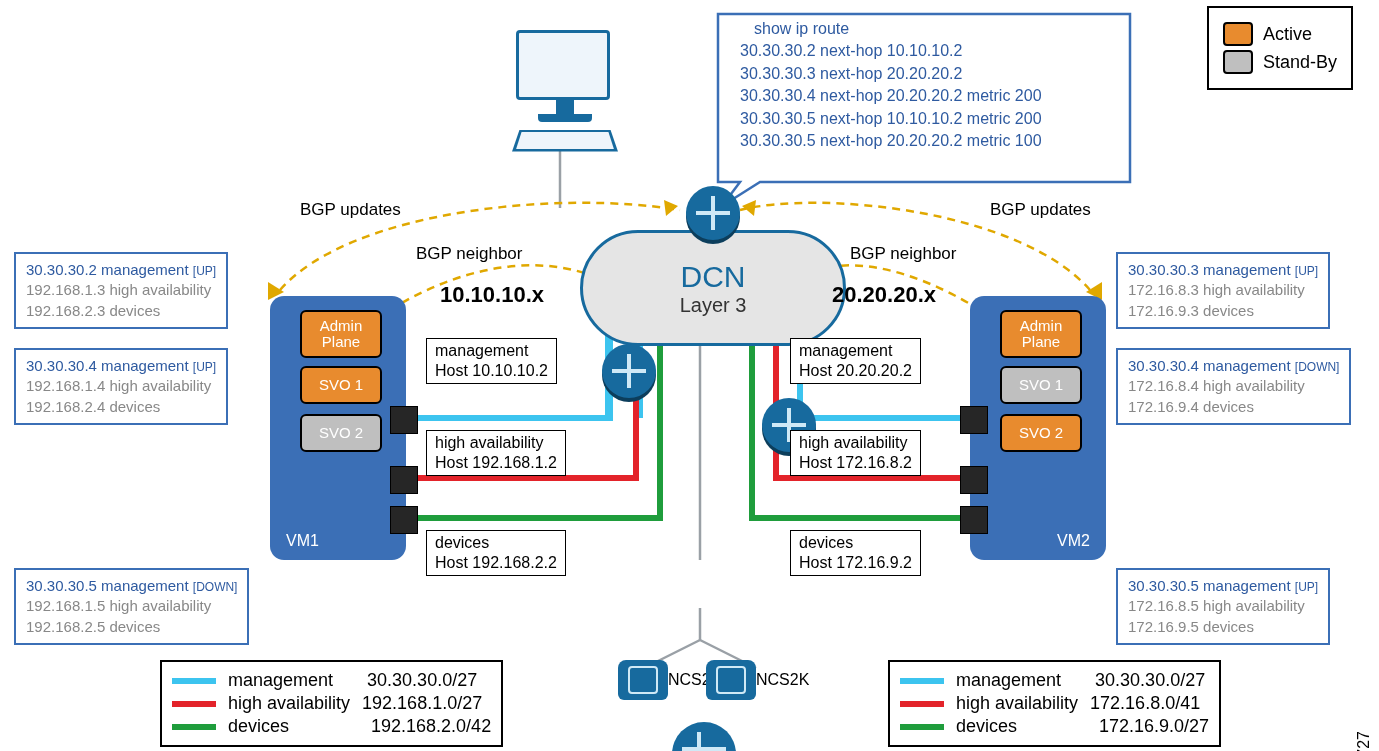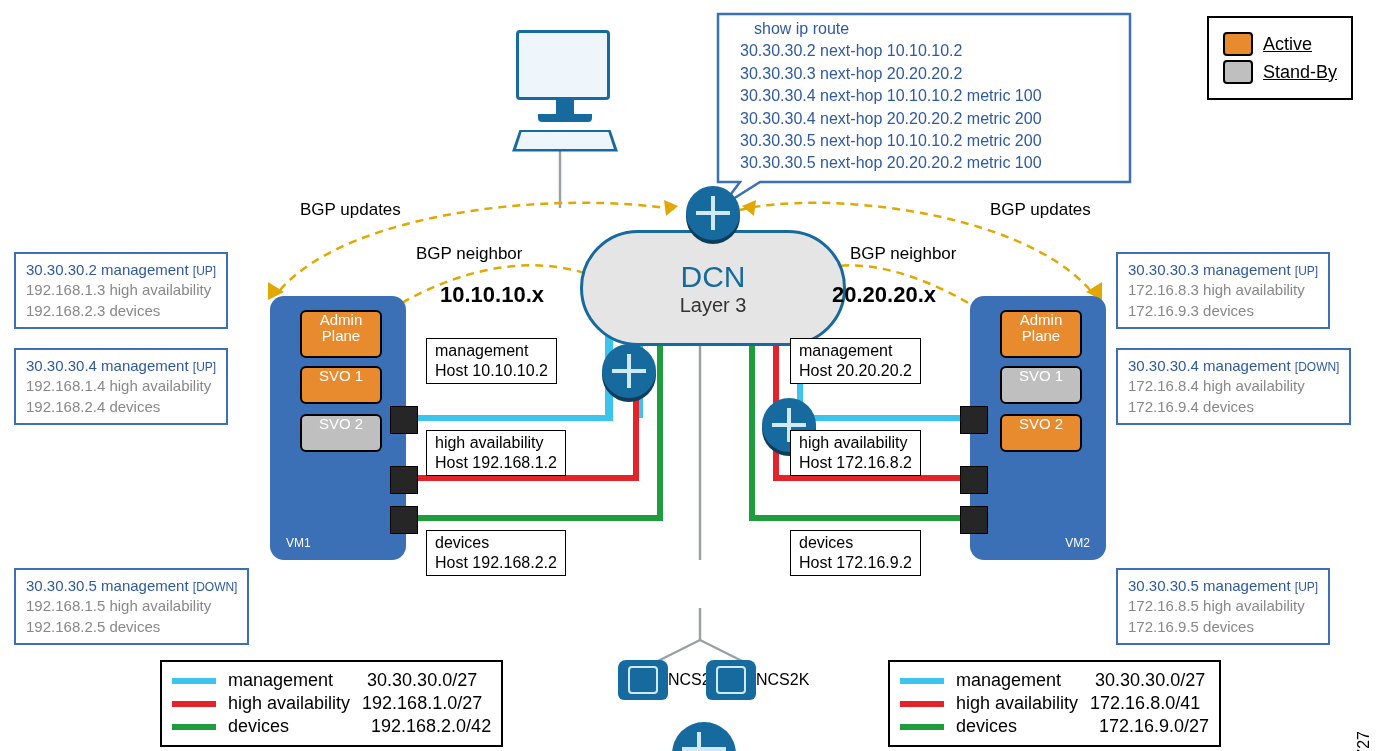--- a/index.html
+++ b/index.html
@@ -49,26 +49,26 @@
   .line-sw { width: 44px; height: 6px; }
   .l-mgmt { background: #3cc4ef; }
   .l-ha { background: #e3232a; }
   .l-dev { background: #1f9d3c; }
   .vm {
     background: #3b6fb6;
     border-radius: 14px;
     color: #fff;
     font-size: 18px;
   }
-  .vm-label { position: absolute; left: 16px; bottom: 10px; color: #fff; font-size: 12px; }
+  .vm-label { position: absolute; left: 16px; bottom: 10px; color: #fff; font-size: 16px; }
   .node {
     position: absolute;
     width: 78px; height: 34px;
     border: 2px solid #000; border-radius: 6px;
-    display: flex; justify-content: center;
+    display: flex; align-items: center; justify-content: center;
     color: #fff; font-size: 15px; text-align: center; line-height: 1.05;
   }
   .n-active { background: #e88b2e; }
   .n-standby { background: #bfbfbf; }
   .node.tall { height: 44px; }
   .iface-label {
     background: #fff; border: 1px solid #000;
     padding: 2px 8px; font-size: 16px; line-height: 1.25;
   }
   .port { width: 26px; height: 26px; background: #262626; border: 1px solid #000; }
@@ -167,31 +167,30 @@
   <div class="computer-monitor"></div>
   <div class="computer-stand"></div>
   <div class="computer-base"></div>
   <div class="keyboard"></div>
 </div>
 
 <div class="abs route-box" style="left:720px; top:12px; width:400px;">
   <div style="padding-left:14px;">show ip route</div>
   <div>30.30.30.2 next-hop 10.10.10.2</div>
   <div>30.30.30.3 next-hop 20.20.20.2</div>
-  <div>30.30.30.4 next-hop 10.10.10.2 metric 100</div>
   <div>30.30.30.4 next-hop 20.20.20.2 metric 200</div>
   <div>30.30.30.5 next-hop 10.10.10.2 metric 200</div>
   <div>30.30.30.5 next-hop 20.20.20.2 metric 100</div>
 </div>
 
 <svg class="abs" style="left:700px; top:6px; width:440px; height:210px; pointer-events:none;">
   <path d="M18 8 L430 8 L430 176 L60 176 L22 200 L40 176 L18 176 Z" fill="none" stroke="#3b6fb6" stroke-width="2.5"></path>
 </svg>
 
-<div class="abs legend-topright" style="right:26px; top:16px;text-decoration:underline;">
+<div class="abs legend-topright" style="right:26px; top:6px;">
   <div class="row">
       <span class="swatch sw-active"></span>
       <span>Active</span>
     </div>
   <div class="row">
       <span class="swatch sw-standby"></span>
       <span>Stand-By</span>
     </div>
 </div>
 

